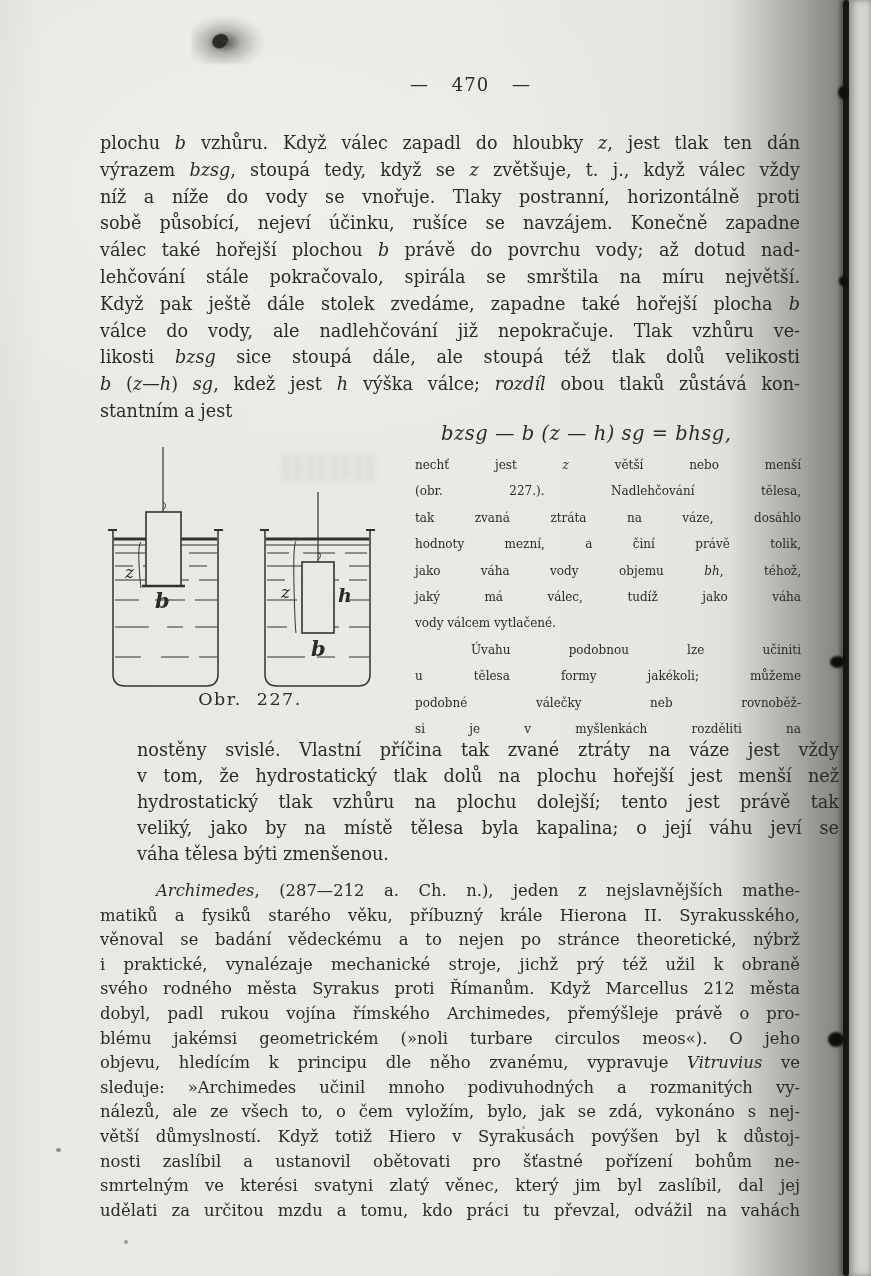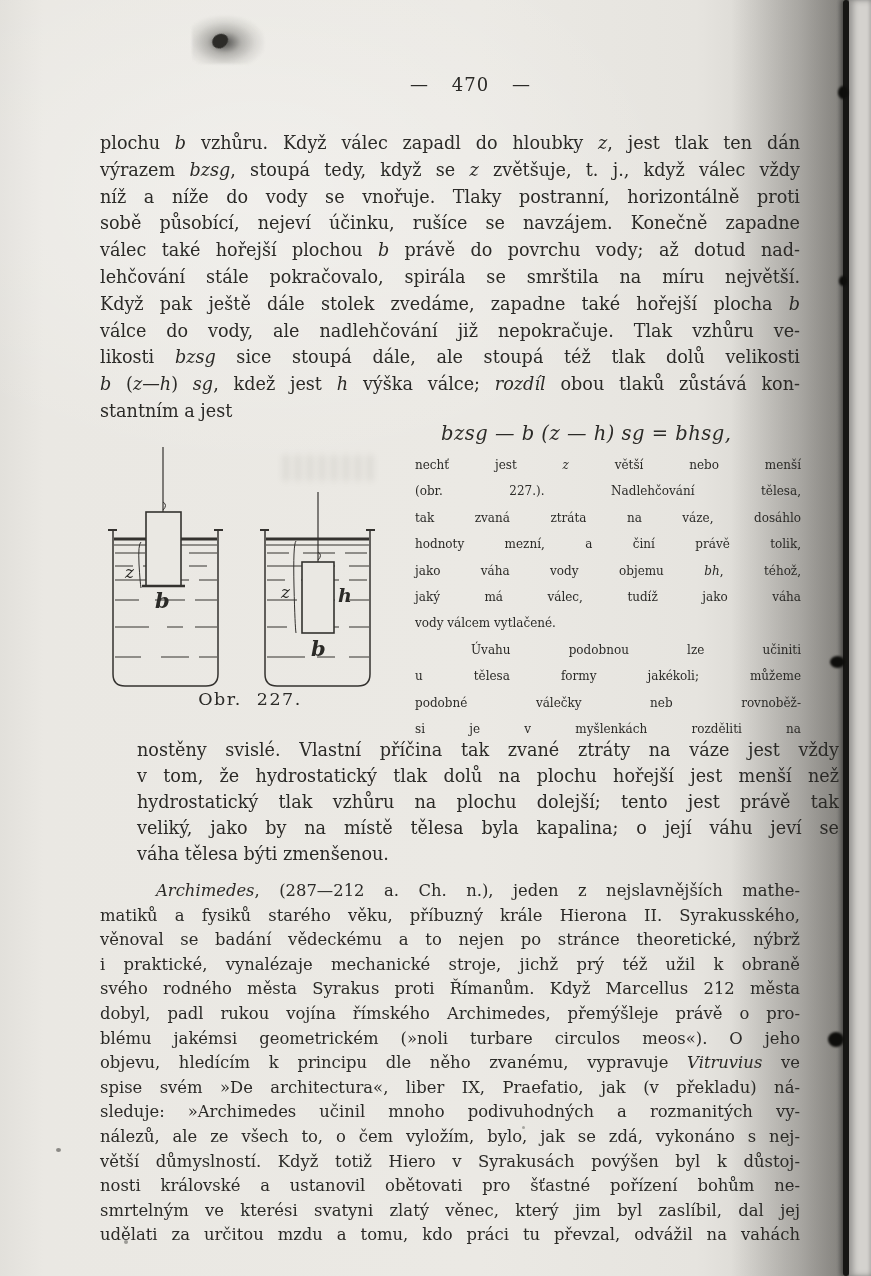--- a/index.html
+++ b/index.html
@@ -153,22 +153,21 @@
 
   <div class="t-block note">
       <div class="tl ind"><i>Archimedes</i>, (287—212 a. Ch. n.), jeden z nejslavnějších mathe-</div>
       <div class="tl">matiků a fysiků starého věku, příbuzný krále Hierona II. Syrakusského,</div>
       <div class="tl">věnoval se badání vědeckému a to nejen po stránce theoretické, nýbrž</div>
       <div class="tl">i praktické, vynalézaje mechanické stroje, jichž prý též užil k obraně</div>
       <div class="tl">svého rodného města Syrakus proti Římanům. Když Marcellus 212 města</div>
       <div class="tl">dobyl, padl rukou vojína římského Archimedes, přemýšleje právě o pro-</div>
       <div class="tl">blému jakémsi geometrickém (»noli turbare circulos meos«). O jeho</div>
       <div class="tl">objevu, hledícím k principu dle něho zvanému, vypravuje <i>Vitruvius</i> ve</div>
-      <div class="tl">spise svém »De architectura«, liber IX, Praefatio, jak (v překladu) ná-</div>
       <div class="tl">sleduje: »Archimedes učinil mnoho podivuhodných a rozmanitých vy-</div>
       <div class="tl">nálezů, ale ze všech to, o čem vyložím, bylo, jak se zdá, vykonáno s nej-</div>
       <div class="tl">větší důmyslností. Když totiž Hiero v Syrakusách povýšen byl k důstoj-</div>
-      <div class="tl">nosti královské a ustanovil obětovati pro šťastné pořízení bohům ne-</div>
+      <div class="tl">nosti zaslíbil a ustanovil obětovati pro šťastné pořízení bohům ne-</div>
       <div class="tl">smrtelným ve kterési svatyni zlatý věnec, který jim byl zaslíbil, dal jej</div>
       <div class="tl">udělati za určitou mzdu a tomu, kdo práci tu převzal, odvážil na vahách</div>
     </div>
 
 </div>
 
 </body></html>

